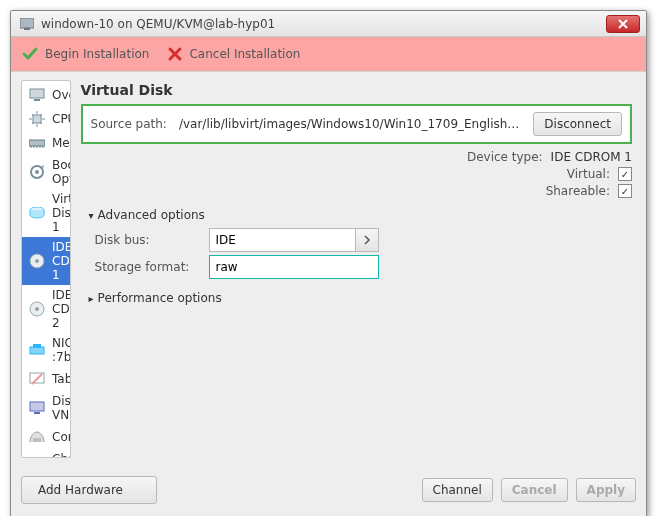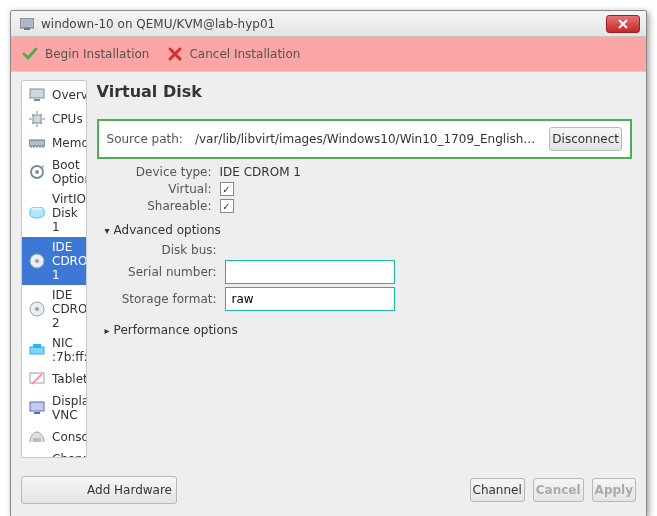--- a/index.html
+++ b/index.html
@@ -64,48 +64,48 @@
     background: #3d78d6;
     color:#fff;
   }
   .sidebar .icon { width:18px; height:18px; display:flex; align-items:center; justify-content:center; flex:none; }
   .main {
     flex:1;
     background: #eeeeee;
     padding: 0 4px;
     position:relative;
   }
-  .section-title { font-weight: bold; color:#333; margin: 2px 0 18px 0; font-size: 16px; }
+  .section-title { font-weight: bold; color:#333; margin: 2px 0 6px 0; font-size: 14px; }
   .highlight-box {
     border: 2px solid #4caf50;
     background:#fff;
     padding: 6px 8px;
     display:flex; align-items:center;
     gap: 12px;
     margin-bottom: 6px;
   }
   .highlight-box .lbl { color:#555; }
   .highlight-box .path { flex:1; color:#333; overflow:hidden; text-overflow:ellipsis; white-space:nowrap; }
   .btn {
     background: linear-gradient(to bottom,#f6f6f6,#e4e4e4);
     border:1px solid #b8b8b8;
     border-radius:3px;
-    padding: 4px 2px;
+    padding: 4px 10px;
     color:#333;
     cursor:pointer;
   }
   .btn.disabled { color:#aaa;font-weight:bold; }
-  .kv { display:flex; align-items:center; margin: 3px 0 3px 20px; }
+  .kv { display:flex; align-items:center; margin: 3px 0 3px 20px; justify-content: flex-end; }
   .kv .k { width: 95px; text-align:right; color:#555; margin-right:8px; }
   .kv .v { color:#333; }
   .chk { width:14px; height:14px; border:1px solid #888; background:#fff; display:inline-flex; align-items:center; justify-content:center; font-size:10px; color:#333; }
   .expand-header { display:flex; align-items:center; gap:4px; margin: 10px 0 6px 8px; color:#333; cursor:pointer; }
   .expand-header .tri { font-size:10px; }
   .field-row { display:flex; align-items:center; margin: 3px 0 3px 14px; }
-  .field-row .flabel { width:106px; text-align:right; margin-right:8px; color:#555; }
+  .field-row .flabel { width:106px; margin-right:8px; color:#555; }
   .combo {
     display:flex; align-items:stretch;
     width: 170px;
   }
   .combo .val {
     flex:1; border:1px solid #b8b8b8; background:#fff; padding: 4px 6px; border-right:none;
   }
   .combo .drop {
     width:24px; border:1px solid #b8b8b8; background:linear-gradient(to bottom,#f6f6f6,#e4e4e4); display:flex; align-items:center; justify-content:center; cursor:pointer;
   }
@@ -113,21 +113,21 @@
     border:1px solid #14b8a6; background:#fff; padding: 4px 6px; width:170px;
   }
   .bottombar {
     display:flex; align-items:center;
     padding: 10px 10px 12px 10px;
     gap: 8px;
     background:#eeeeee;
   }
   .bottombar .spacer { flex:1; }
   .addhw {
-    width: 156px; padding: 6px 4px; text-align:right;
+    width: 136px; padding: 6px 16px; text-align:left;
   }
   svg { display:block; }
 </style>
 </head>
 <body>
 
 <div class="window">
 
   <div class="titlebar">
     <span class="win-icon">
@@ -295,26 +295,30 @@
         <span class="chk">✓</span>
       </div>
 
       <div class="expand-header">
         <span class="tri">▾</span>
         <span>Advanced options</span>
       </div>
 
       <div class="field-row">
         <span class="flabel">Disk bus:</span>
-      </div>
-
-      <div class="field-row">
-        <span class="flabel">Serial number:</span>
-        <input class="txtinput" value="" style="">
-      </div>
+        <div class="combo">
+          <div class="val">IDE</div>
+          <div class="drop">
+              <svg width="8" height="10" viewBox="0 0 8 10">
+                <path d="M2 1 L6 5 L2 9" stroke="#555" stroke-width="1.5" fill="none"></path>
+              </svg>
+            </div>
+        </div>
+      </div>
+
 
       <div class="field-row">
         <span class="flabel">Storage format:</span>
         <input class="txtinput" value="raw" style="">
       </div>
 
       <div class="expand-header" style="margin-top:12px;">
         <span class="tri">▸</span>
         <span>Performance options</span>
       </div>

